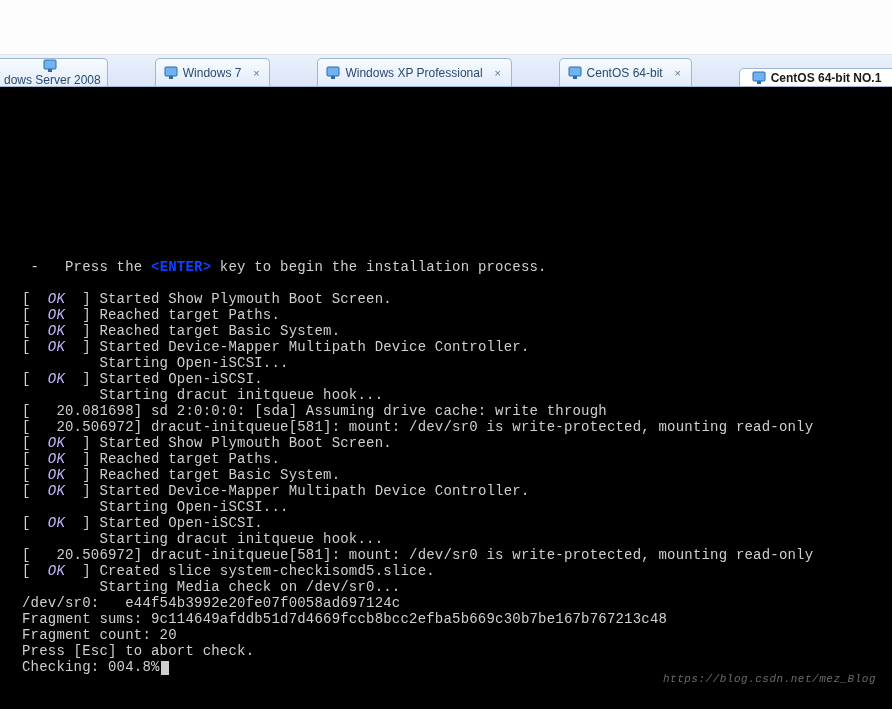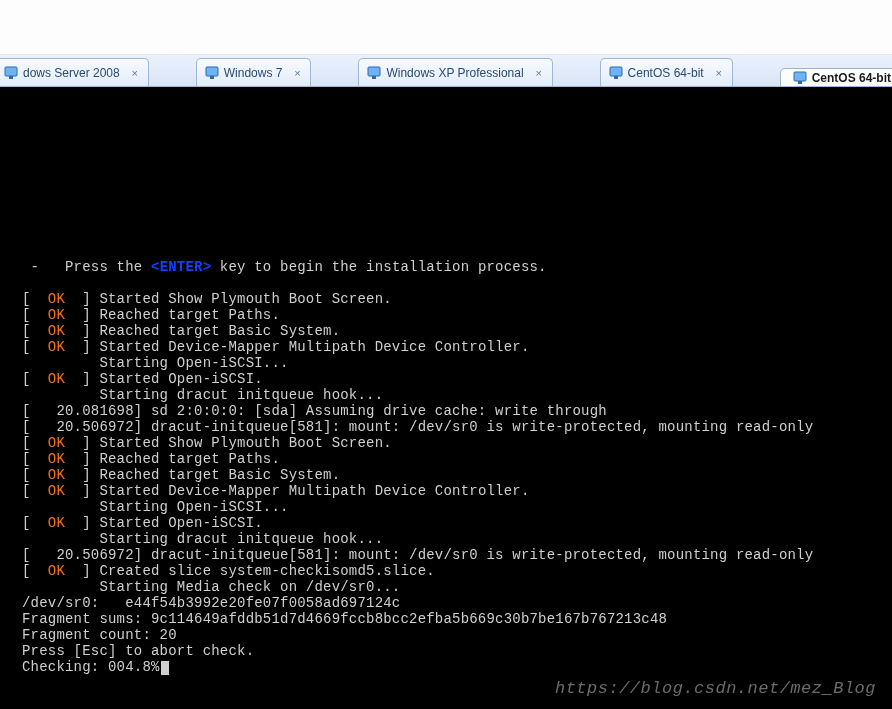--- a/index.html
+++ b/index.html
@@ -63,55 +63,55 @@
     margin-left: 8px;
     width: 14px;
     height: 14px;
     display: flex;
     align-items: center;
     justify-content: center;
     color: #5a7aa0;
     font-size: 11px;
     border-radius: 2px;
   }
-  .tab.first { border-top-left-radius: 0; margin-left: 0; border-left: none; padding-left: 4px; }
+  .tab.first { border-top-left-radius: 0; margin-left: 0; border-left: none; padding-left: 4px; flex-direction: column; }
 
   .terminal {
     background: #000;
     width: 100%;
     height: calc(709px - 55px - 32px);
     padding: 140px 1px 0 22px;
     font-family: "Courier New", Consolas, monospace;
     font-size: 14px;
     line-height: 16px;
     color: #cfcfcf;
     white-space: pre;
     letter-spacing: 0.2px;
     overflow: hidden;
     position: relative;
   }
   .line { display: block; }
-  .ok { color: #f97316; }
+  .ok { color: #c4b5fd; font-style: italic; }
   .enter { color: #1040ff; font-weight: bold; }
   .msg { color: #cfcfcf; }
   .cursor {
     display: inline-block;
     width: 8px;
     height: 14px;
     background: #cfcfcf;
     vertical-align: text-bottom;
     margin-left: 1px;
   }
   .watermark {
     position: absolute;
     right: 16px;
-    bottom: 12px;
+    bottom: 22px;
     color: #7e7e7e;
     font-family: "Courier New", monospace;
-    font-size: 17px;
+    font-size: 11px;
     font-style: italic;
     letter-spacing: 0.5px;
     opacity: 0.85;
     pointer-events: none;
   }
   .monitor-icon rect.screen { fill:#6fb3f2; stroke:#2f6aa8; stroke-width:1; }
   .monitor-icon rect.stand { fill:#2f6aa8; }
 </style>
 </head>
 <body>

